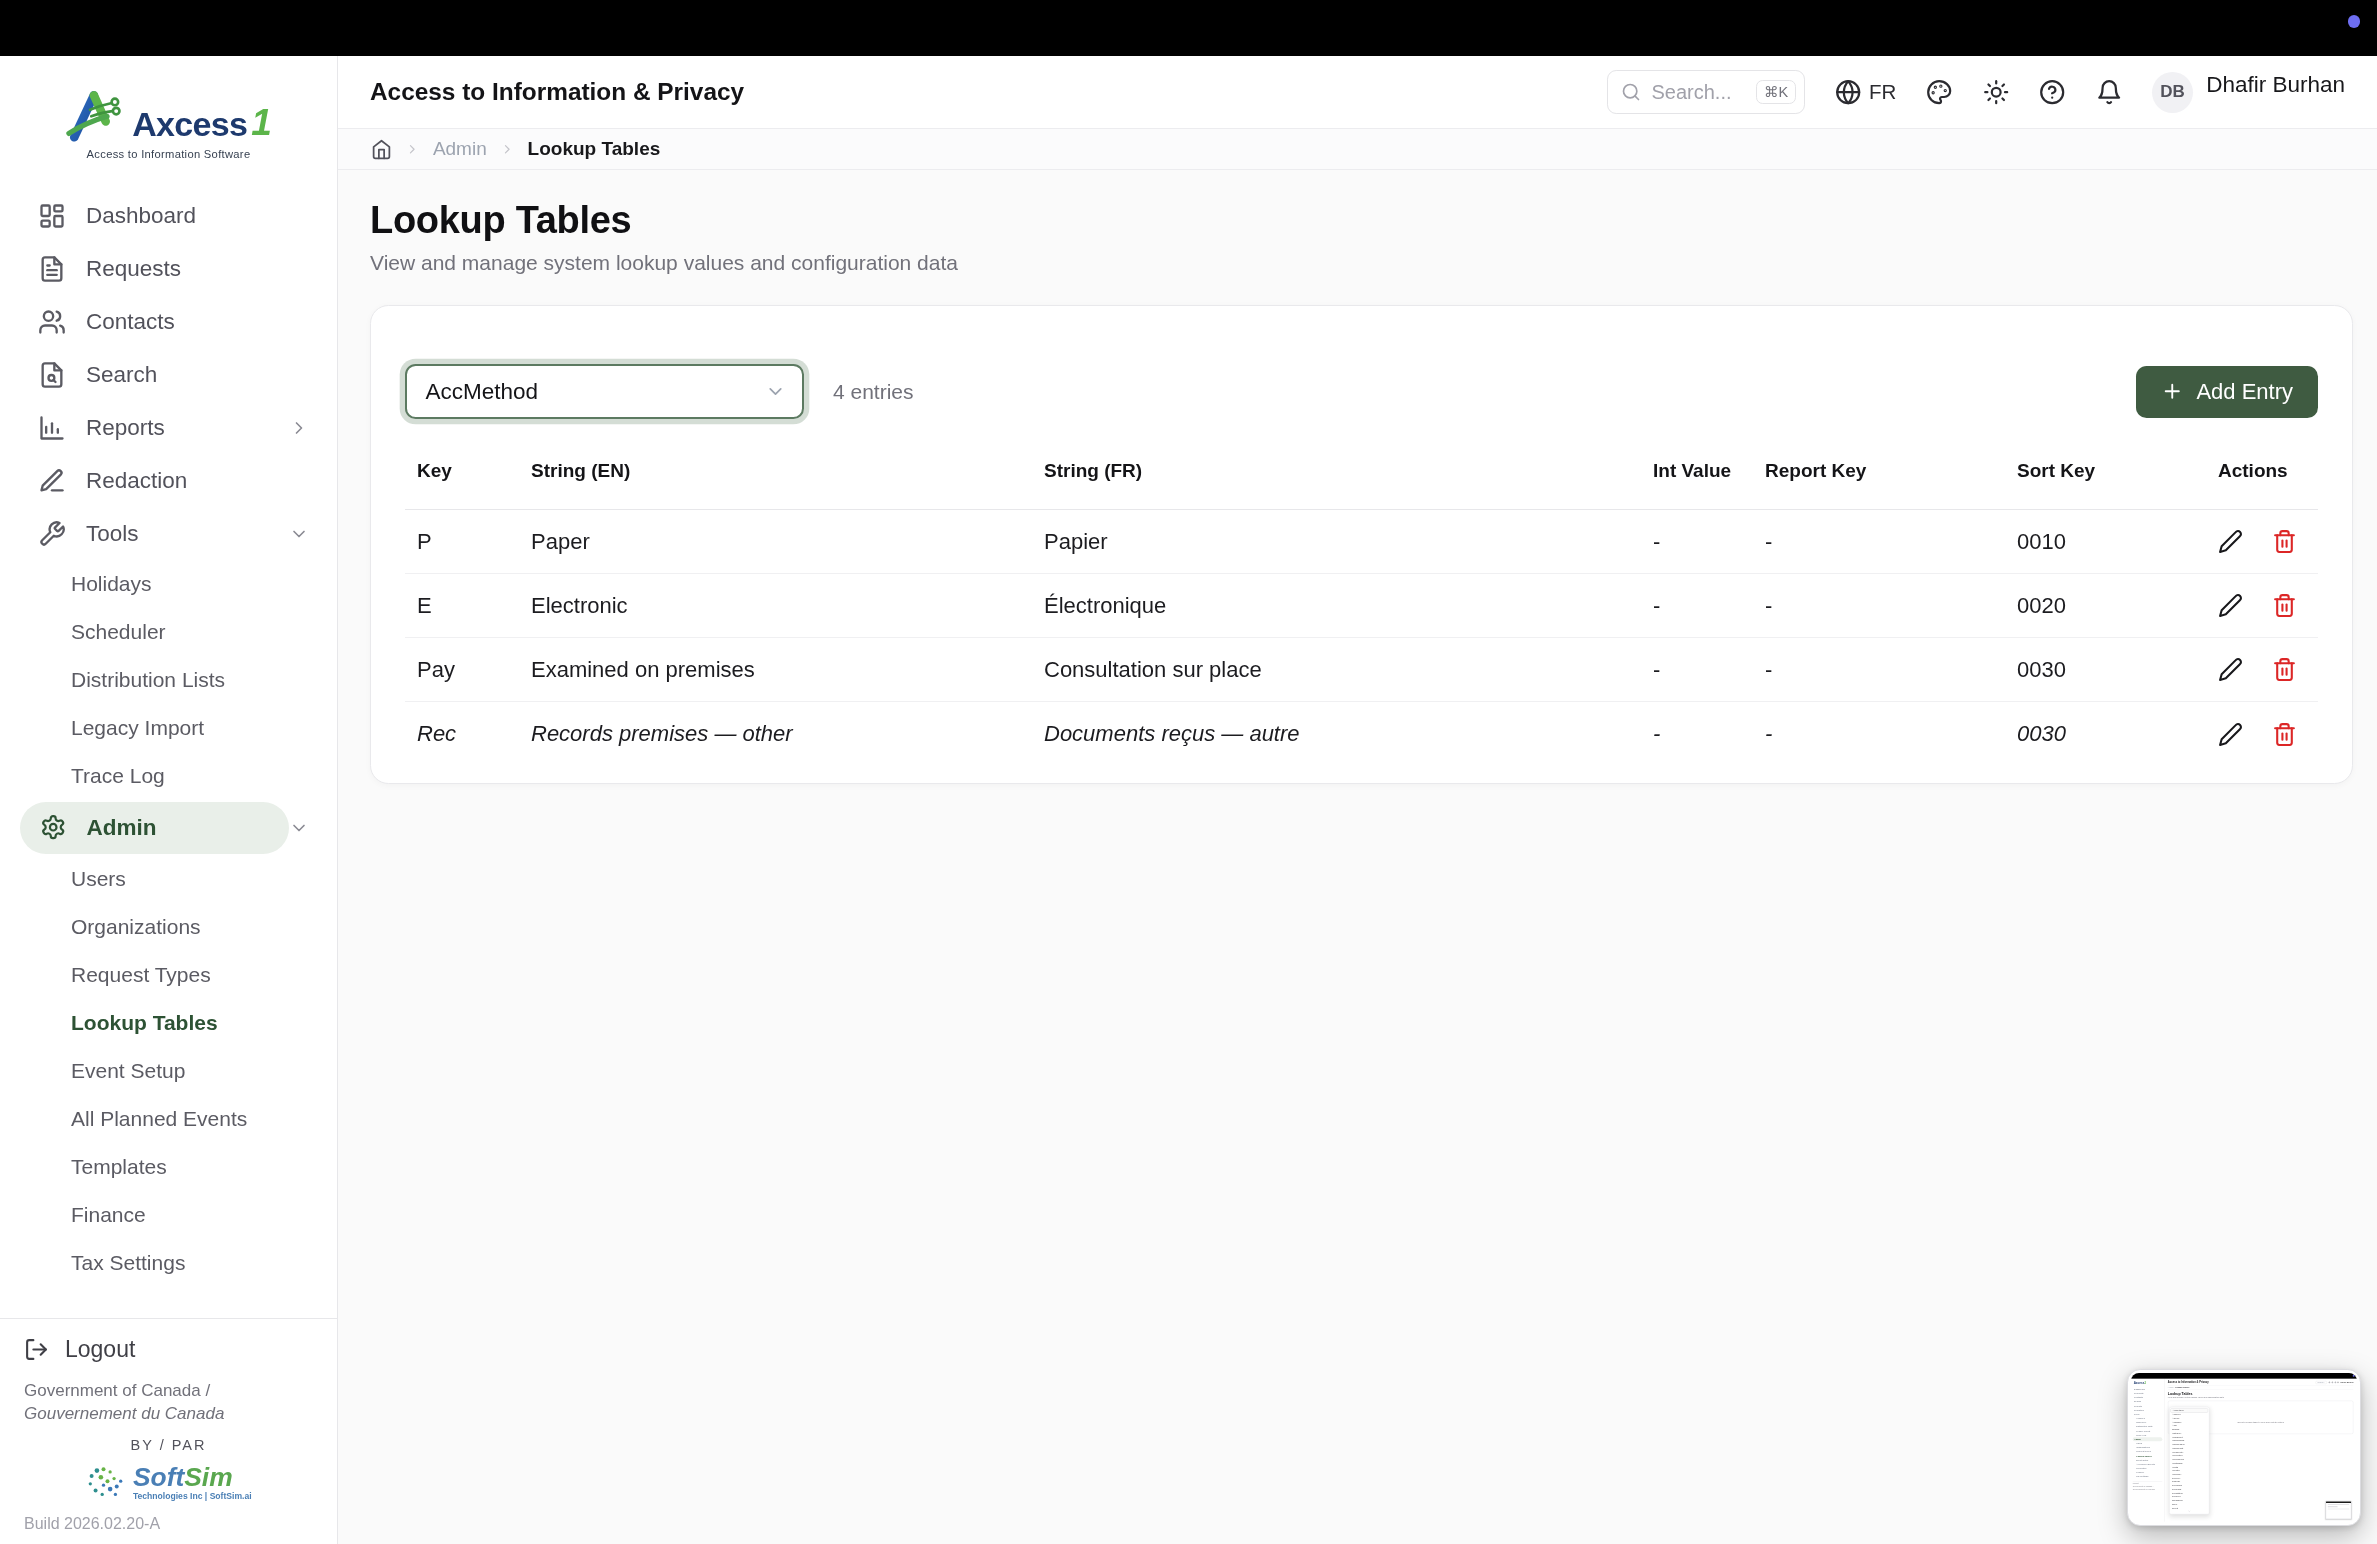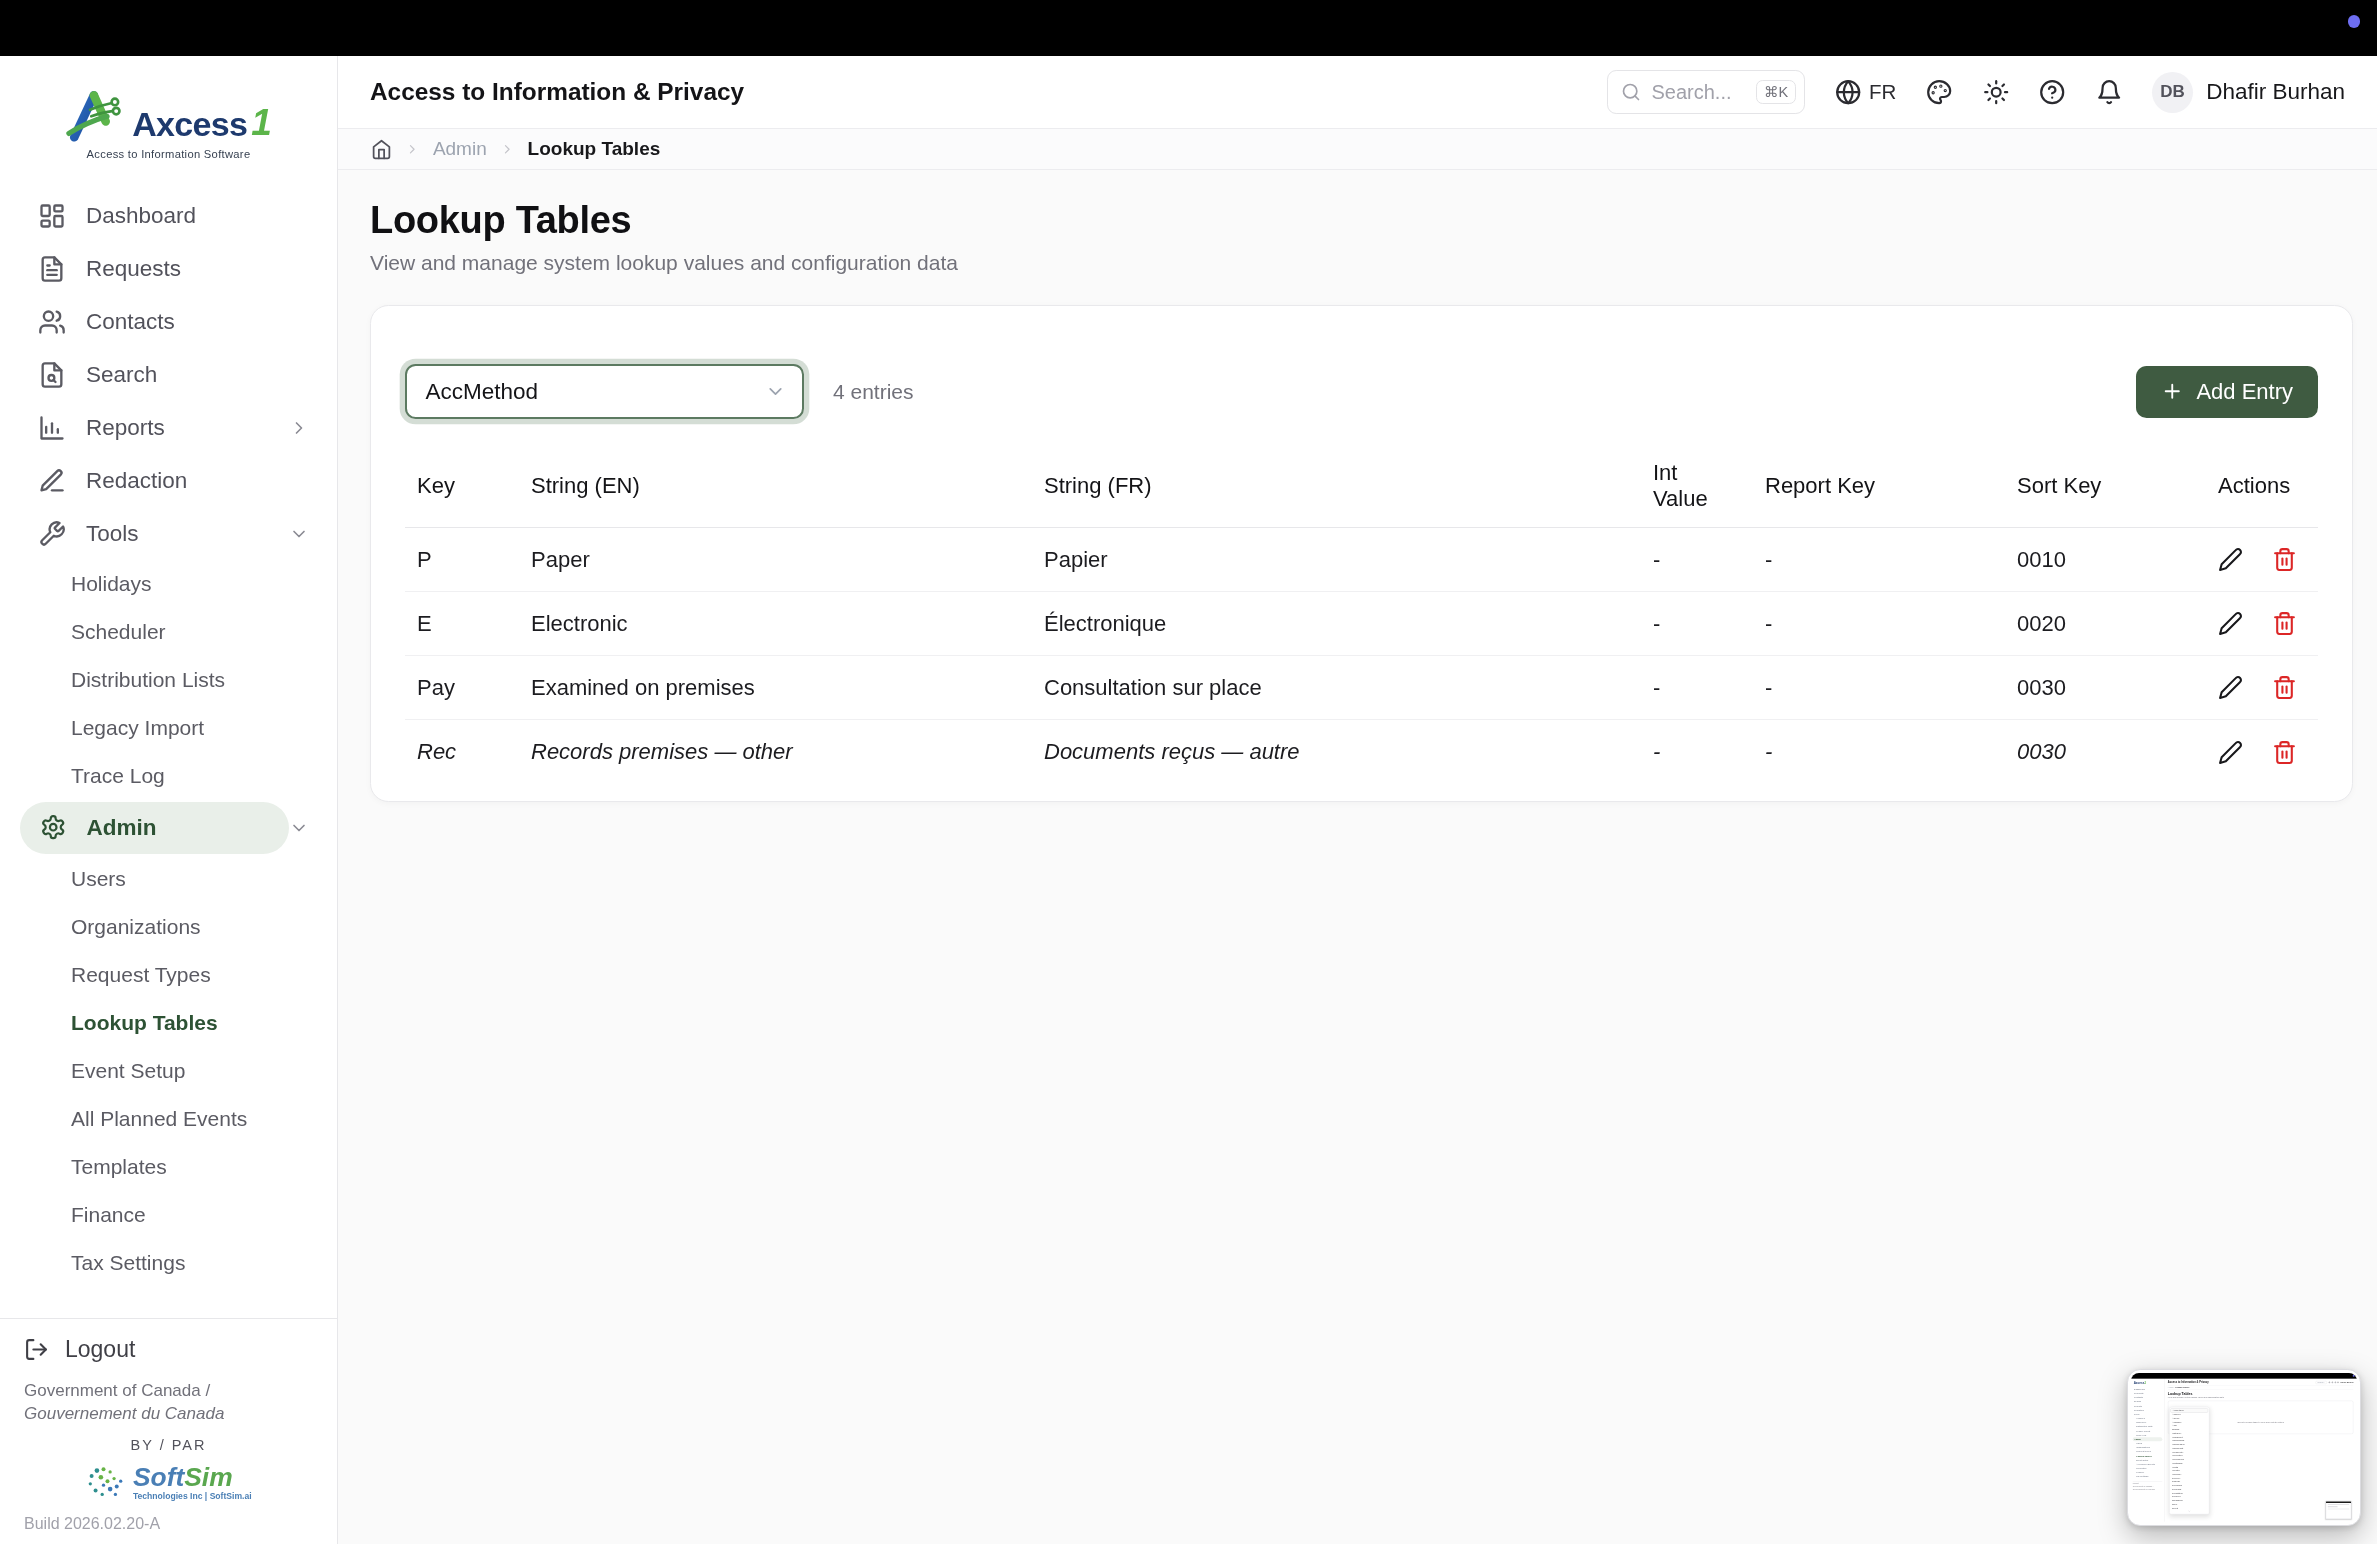--- a/index.html
+++ b/index.html
@@ -43,21 +43,21 @@
 
   
   .main { flex:1; display:flex; flex-direction:column; min-width:0; }
   .header { height:73px; background:#fff; border-bottom:1.3px solid #ececef; display:flex; align-items:center; padding:0 32px; flex-shrink:0; }
   .header-title { font-size:24.4px; font-weight:700; color:#141417; }
   .header-right { margin-left:auto; display:flex; align-items:center; gap:30px; }
   .searchbox { width:198px; height:44px; border:1.3px solid #e4e4e7; border-radius:9.2px; background:#fff; display:flex; align-items:center; gap:10.6px; padding:0 8px 0 13.2px; color:#a1a1aa; cursor:text; }
   .searchbox .ph { font-size:20px; }
   .kbd { margin-left:auto; border:1.3px solid #e4e4e7; border-radius:6.6px; padding:3.3px 6.6px; font-size:14.5px; color:#71717a; }
   .iconbtn { display:flex; align-items:center; gap:8px; color:#2b2b30; font-size:20.5px; font-weight:500; cursor:pointer; }
-  .userchip { display:flex; align-items:center; gap:13.2px; cursor:pointer; }
+  .userchip { display:flex; gap:13.2px; cursor:pointer; }
   .avatar { width:41px; height:41px; border-radius:50%; background:#f1f1f4; display:flex; align-items:center; justify-content:center; font-size:17px; font-weight:600; color:#52525b; }
   .username { font-size:22.5px; font-weight:500; color:#18181b; }
 
   .breadcrumbs { height:41px; background:#fbfbfc; border-bottom:1.3px solid #ececef; display:flex; align-items:center; gap:13.2px; padding:0 33px; font-size:19px; color:#9ca3af; flex-shrink:0; }
   .breadcrumbs .bc-home { color:#52525b; cursor:pointer; }
   .breadcrumbs .bc-link { cursor:pointer; }
   .breadcrumbs .current { color:#18181b; font-weight:700; }
   .bc-sep { color:#c4c4ca; }
 
   .content { flex:1; padding:17px 24px 0 32px; }
@@ -66,21 +66,21 @@
 
   .card { margin-top:30px; background:#fff; border:1.3px solid #e9e9ec; border-radius:18.5px; padding:58px 34px 17px; box-shadow:0 1.3px 6.6px rgba(0,0,0,.03); }
   .controls { display:flex; align-items:center; }
   .select { width:399px; height:55px; background:#fff; border:2px solid #5c7a61; border-radius:10.6px; box-shadow:0 0 0 5.3px rgba(132,158,136,.35); display:flex; align-items:center; padding:0 16px 0 18.5px; font-size:22.5px; color:#141417; cursor:pointer; }
   .select .chev { color:#9ca3af; }
   .entries { margin-left:29px; font-size:21px; color:#71717a; }
   .add-btn { margin-left:auto; height:52px; background:#3f5b41; color:#fff; border:none; border-radius:10.6px; display:flex; align-items:center; gap:13.2px; padding:0 25px; font-size:22px; font-weight:500; font-family:inherit; cursor:pointer; }
 
   .table { margin-top:41px; }
   .thead, .trow { display:grid; grid-template-columns:114px 513px 621px 79px 252px 201px minmax(106px,1fr); align-items:center; }
-  .thead { font-size:22px; font-weight:400; color:#141417; padding-bottom:15px; border-bottom:1.3px solid #e7e7ea; }
+  .thead { font-size:19px; font-weight:700; color:#141417; padding-bottom:27px; border-bottom:1.3px solid #e7e7ea; }
   .trow { height:64px; font-size:22px; color:#1c1c20; border-bottom:1.3px solid #f0f0f2; }
   .trow:last-child { border-bottom:none;font-style:italic; }
   .cell { padding-left:12px; }
   .cell.r { padding-left:0; }
   .cell.ind { padding-left:33px; }
   .actions-cell { display:flex; align-items:center; gap:29px; padding-left:33px; }
   .act-btn { background:none; border:none; cursor:pointer; padding:0; }
   .act-edit { color:#18181b; }
   .act-del { color:#dc2626; }
 

